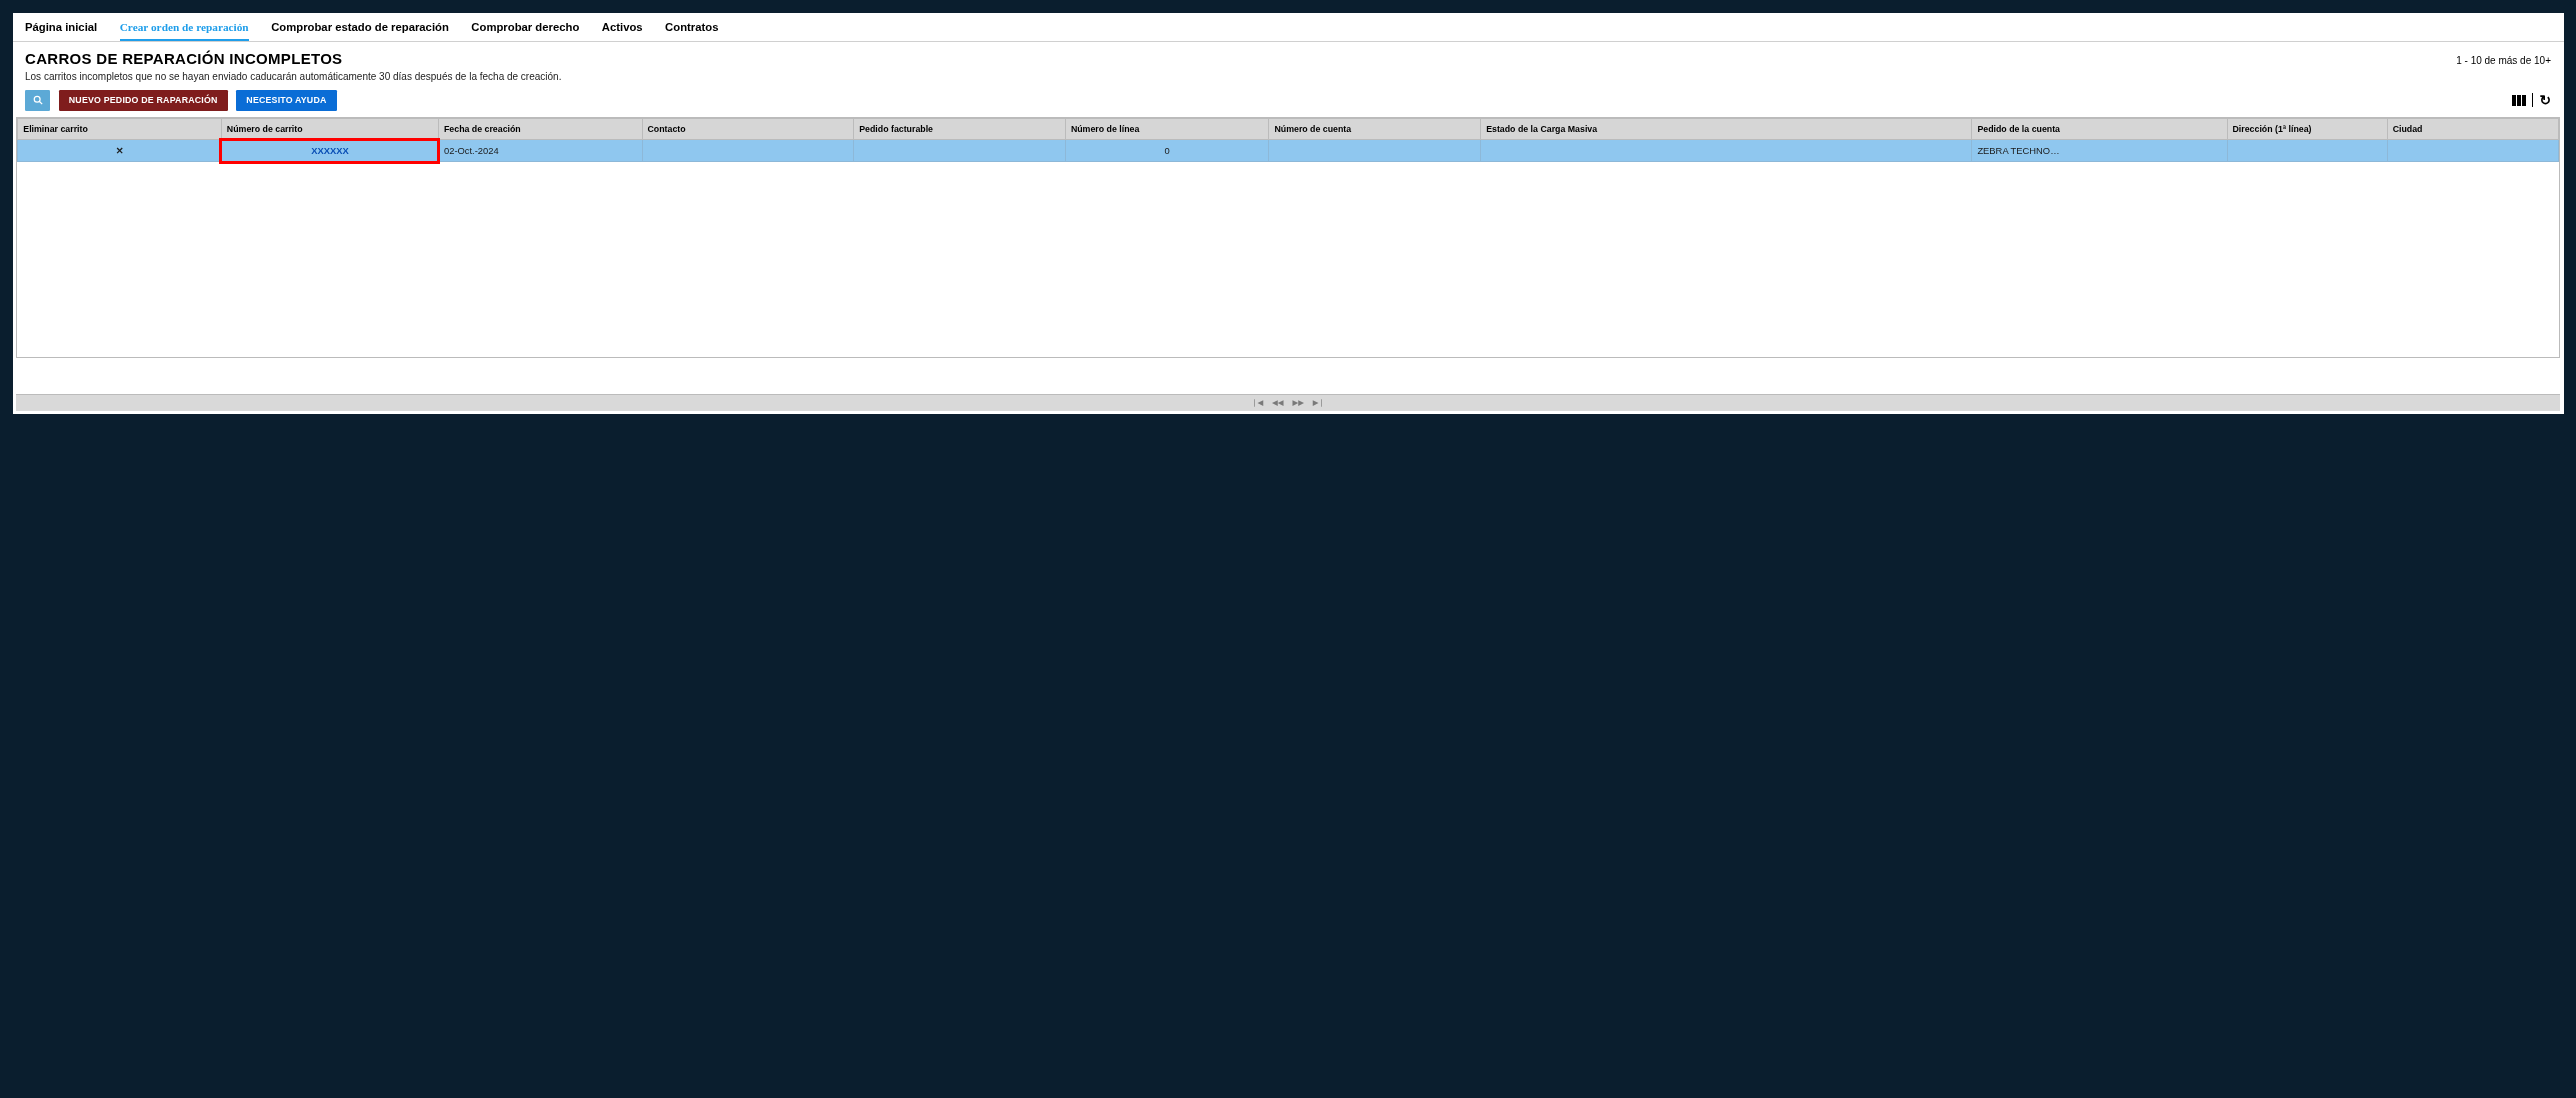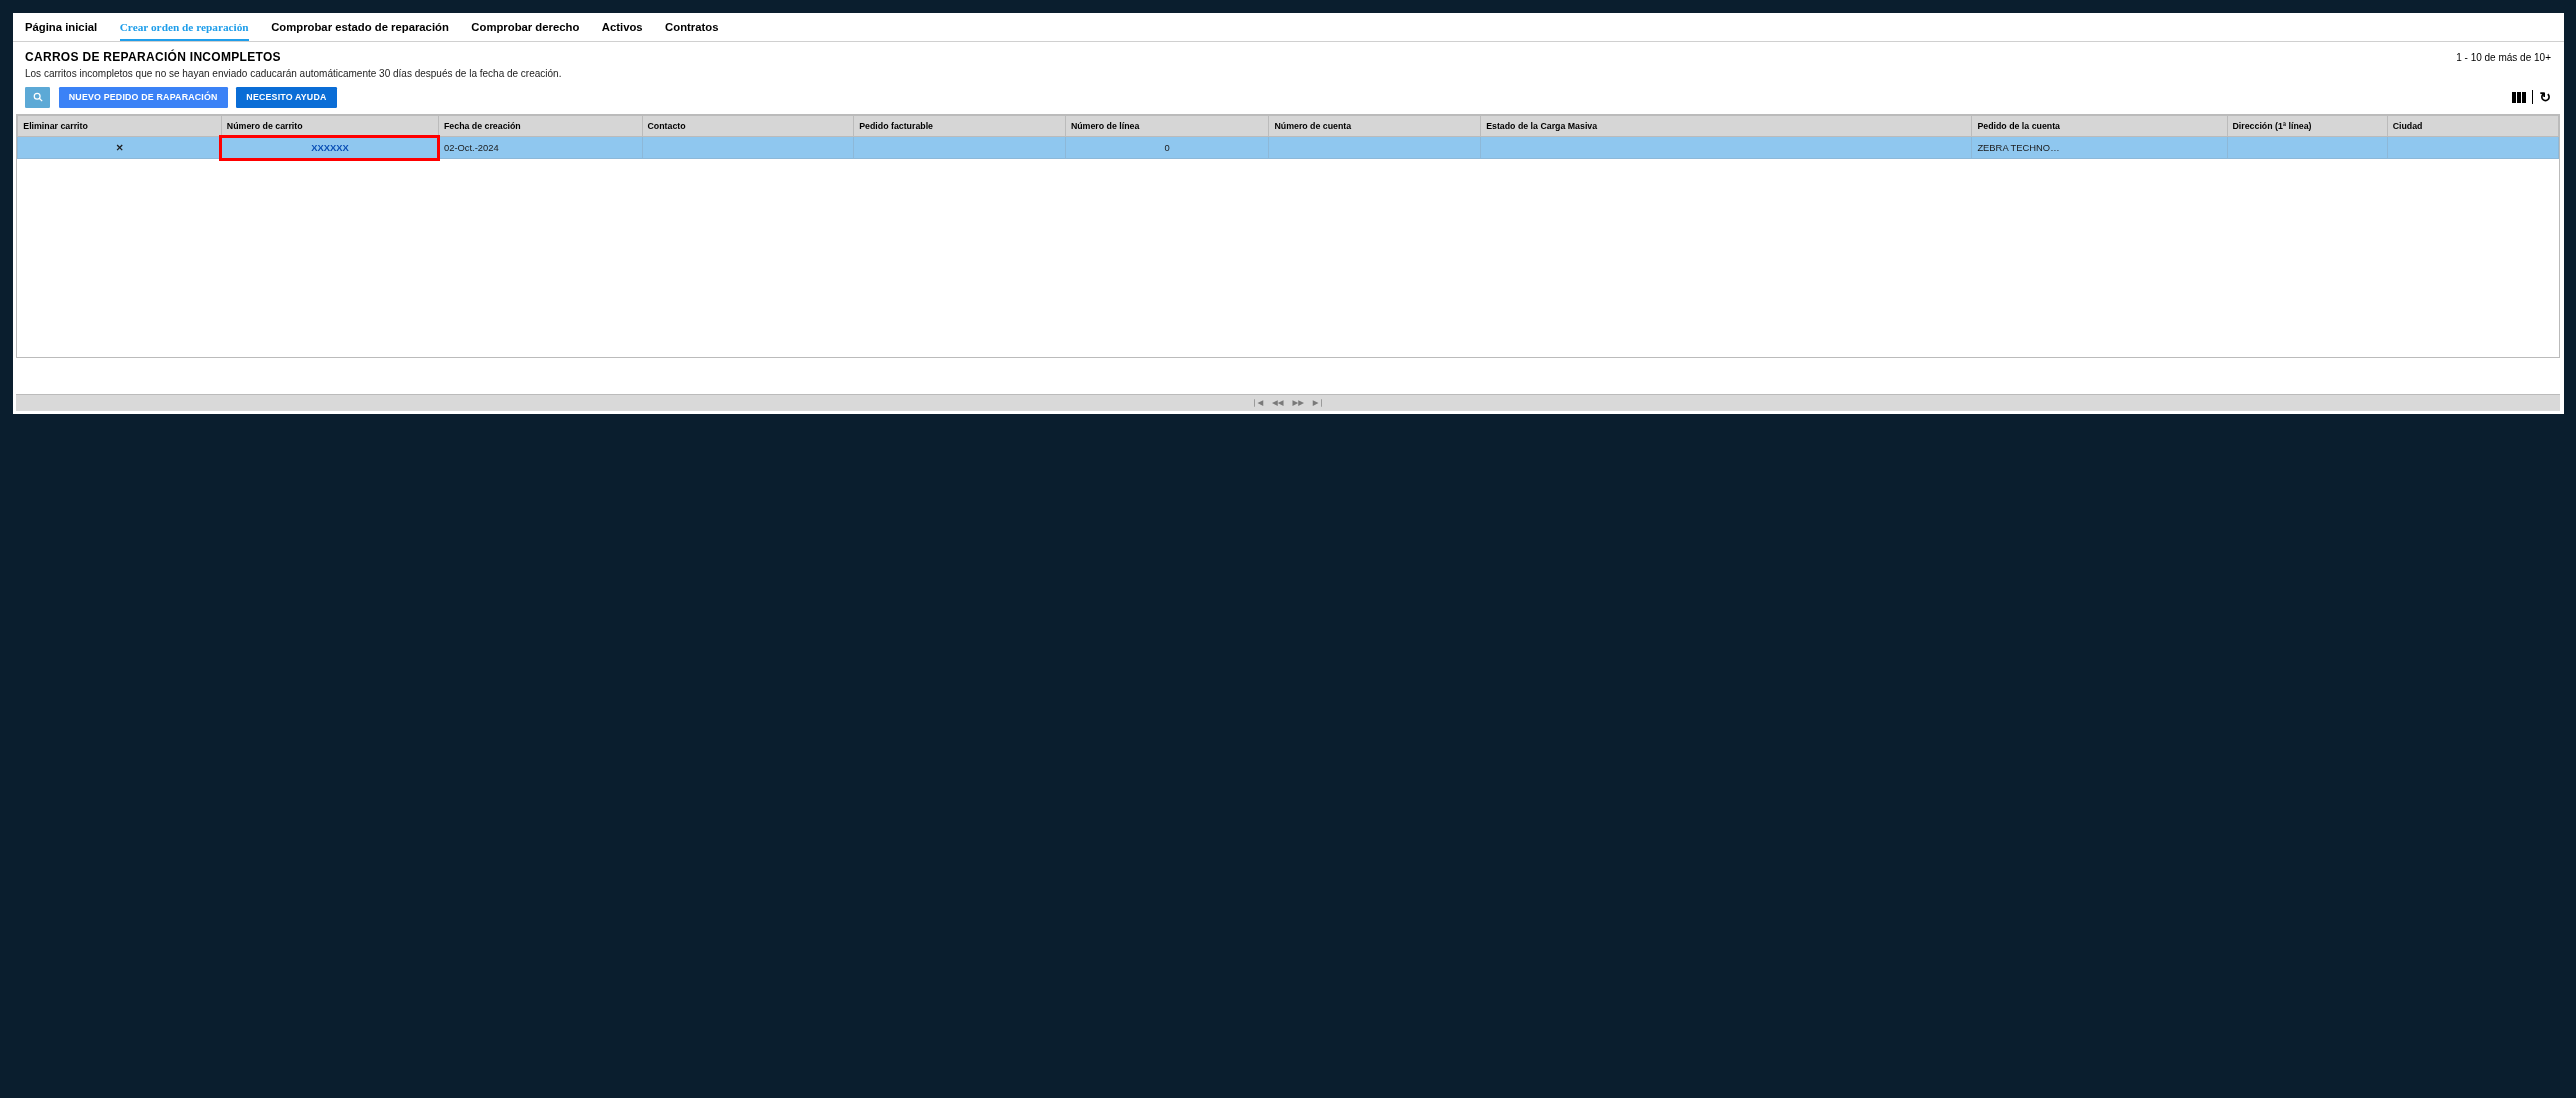--- a/index.html
+++ b/index.html
@@ -53,21 +53,21 @@
     display: flex;
     flex-direction: column;
     gap: 3.8px;
   }
   .page-head-row1 {
     display: flex;
     justify-content: space-between;
     align-items: baseline;
   }
   .page-title {
-    font-size: 12px;
+    font-size: 15px;
     font-weight: 700;
     letter-spacing: 0.3px;
   }
   .page-count {
     font-size: 10px;
     color: #000;
   }
   .page-subtitle {
     font-size: 10px;
     color: #222;
@@ -92,21 +92,21 @@
   }
   .btn-icon {
     background: #5ca9d6;
     width: 25px;
     height: 21px;
     display: flex;
     align-items: center;
     justify-content: center;
     padding: 0;
   }
-  .btn-light { background: #3b82f6; }
+  .btn-light { background: #7f1d1d; }
   .btn-primary { background: #0a6dd6; }
   .tool-right {
     display: flex;
     align-items: center;
     gap: 6.3px;
     color: #000;
   }
   .columns-icon {
     display: flex;
     gap: 1.9px;

